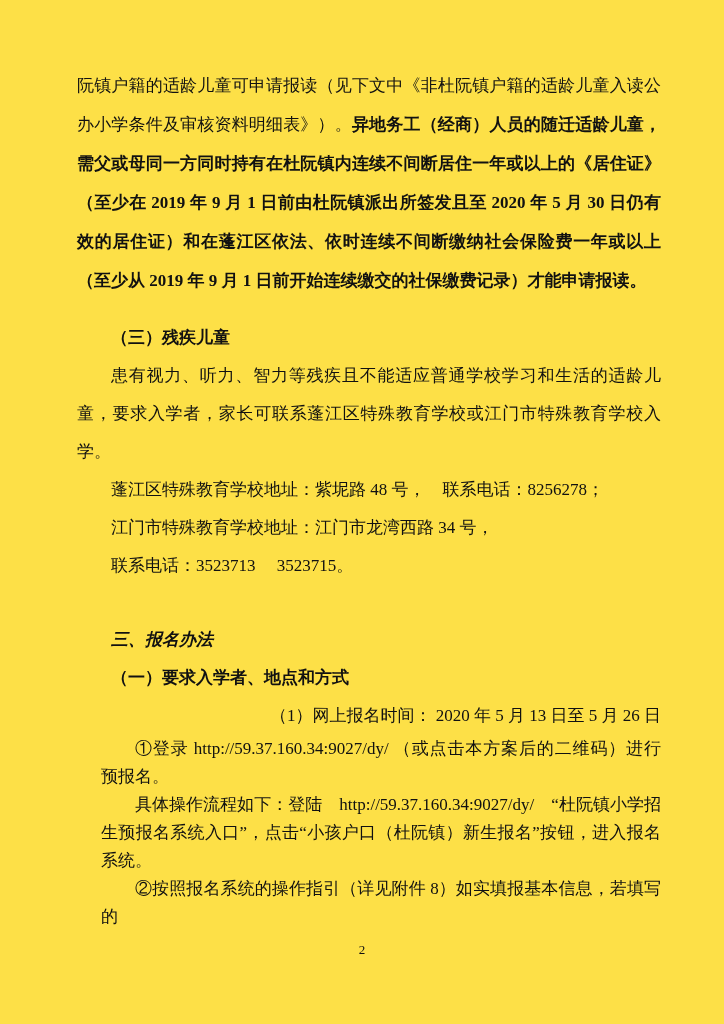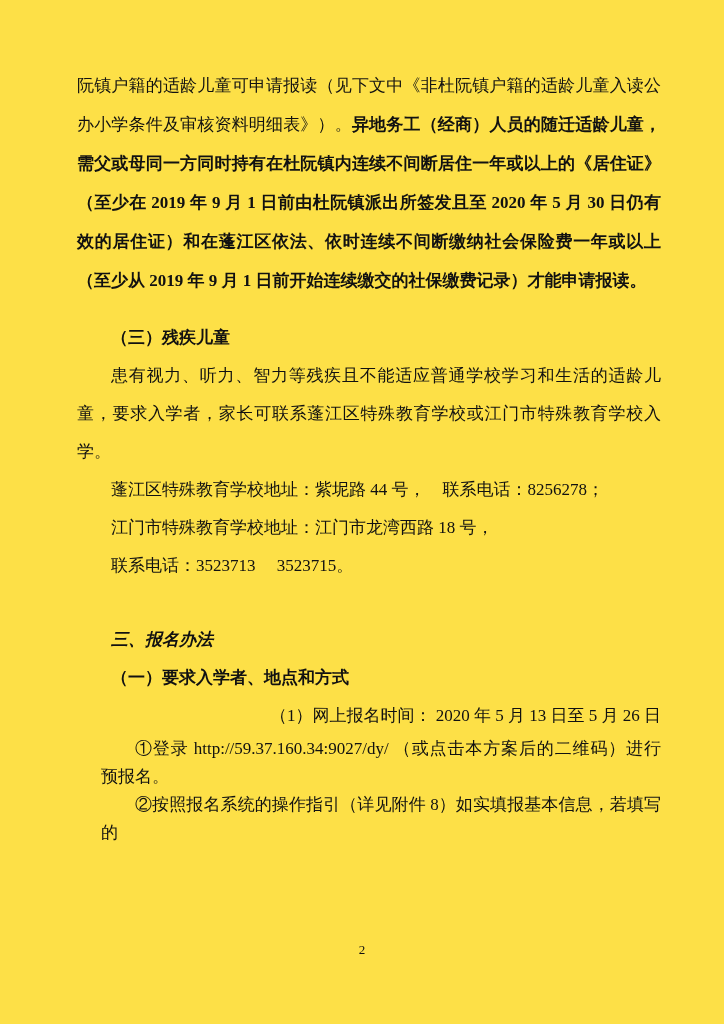--- a/index.html
+++ b/index.html
@@ -87,23 +87,24 @@
   }
 </style>
 </head>
 <body>
 
 <div class="page">
   <div class="content">
       <p class="blk blk-continuation"><span>阮镇户籍的适龄儿童可申请报读（见下文中《非杜阮镇户籍的适龄儿童入读公办小学条件及审核资料明细表》）。</span><span class="bold">异地务工（经商）人员的随迁适龄儿童，需父或母同一方同时持有在杜阮镇内连续不间断居住一年或以上的《居住证》（至少在 2019 年 9 月 1 日前由杜阮镇派出所签发且至 2020 年 5 月 30 日仍有效的居住证）和在蓬江区依法、依时连续不间断缴纳社会保险费一年或以上（至少从 2019 年 9 月 1 日前开始连续缴交的社保缴费记录）才能申请报读。</span></p>
       <p class="blk blk-subheading"><span class="bold">（三）残疾儿童</span></p>
       <p class="blk blk-paragraph"><span>患有视力、听力、智力等残疾且不能适应普通学校学习和生活的适龄儿童，要求入学者，家长可联系蓬江区特殊教育学校或江门市特殊教育学校入学。</span></p>
-      <p class="blk blk-addressline"><span>蓬江区特殊教育学校地址：紫坭路 44 号，　联系电话：8256278；</span></p>
-      <p class="blk blk-addressline"><span>江门市特殊教育学校地址：江门市龙湾西路 18 号，</span></p>
+      <p class="blk blk-addressline"><span>蓬江区特殊教育学校地址：紫坭路 48 号，　联系电话：8256278；</span></p>
+      <p class="blk blk-addressline"><span>江门市特殊教育学校地址：江门市龙湾西路 34 号，</span></p>
       <p class="blk blk-addressline"><span>联系电话：3523713　 3523715。</span></p>
       <p class="blk blk-sectionheading"><span class="bold">三、报名办法</span></p>
       <p class="blk blk-heading"><span class="bold">（一）要求入学者、地点和方式</span></p>
       <p class="blk blk-itemline"><span>（1）网上报名时间： 2020 年 5 月 13 日至 5 月 26 日</span></p>
       <p class="blk blk-step"><span>①登录 http://59.37.160.34:9027/dy/ （或点击本方案后的二维码）进行预报名。</span></p>
+      <p class="blk blk-step"><span>具体操作流程如下：登陆　http://59.37.160.34:9027/dy/　“杜阮镇小学招生预报名系统入口”，点击“小孩户口（杜阮镇）新生报名”按钮，进入报名系统。</span></p>
       <p class="blk blk-step"><span>②按照报名系统的操作指引（详见附件 8）如实填报基本信息，若填写的</span></p>
     </div>
   <div class="page-number">2</div>
 </div>
 
 </body></html>

